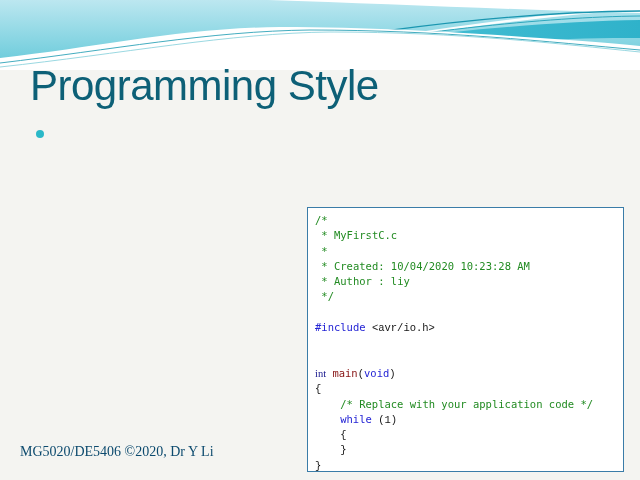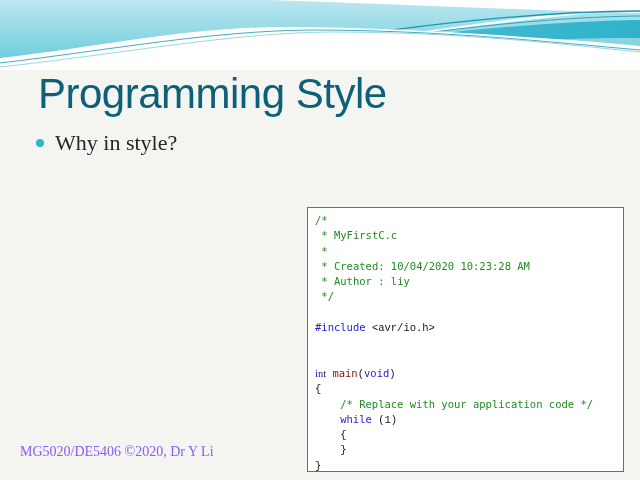--- a/index.html
+++ b/index.html
@@ -13,21 +13,21 @@
     position: relative;
   }
   .header-wave {
     position: absolute; top: 0; left: 0;
     width: 640px; height: 70px;
     display: block;
   }
   .slide-title {
     position: absolute;
     left: 30px; top: 62px;
-    margin: 8px;
+    margin: 0;
     font-size: 42px;
     font-weight: 400;
     letter-spacing: -0.5px;
     color: #0d6077;
     font-family: "Liberation Sans", sans-serif;
   }
   .bullet-row {
     position: absolute;
     left: 36px; top: 130px;
     display: flex;
@@ -66,21 +66,21 @@
   .c-com { color: #228b22; }
   .c-kw  { color: #2525d5; text-align: right; }
   .c-ty  { color: #14148c; font-family: Liberation Serif, serif; }
   .c-fn  { color: #871414; }
   .c-pl  { color: #141414; font-family: Liberation Mono, monospace; }
   .footer-credit {
     position: absolute;
     left: 20px; top: 444px;
     font-family: "Liberation Serif", "DejaVu Serif", serif;
     font-size: 14px;
-    color: #8b5cf6;
+    color: #0c4a6e;
   }
 </style>
 </head>
 <body>
 
 <svg class="header-wave" viewBox="0 0 640 70" preserveAspectRatio="none" aria-hidden="true">
   <defs>
     <linearGradient id="sky" x1="0" y1="0" x2="0" y2="1">
       <stop offset="0" stop-color="#bce7f0"></stop>
       <stop offset="0.55" stop-color="#8ad6e3"></stop>
@@ -106,20 +106,19 @@
   <path d="M0,58 C100,47 180,28 280,27 C380,27 470,33 540,38 C580,41 615,43 640,46 L640,70 L0,70 Z" fill="#ffffff"></path>
 
   <path d="M0,63 C110,50 210,31 310,30 C440,30 550,42 640,50" fill="none" stroke="#2fa3b8" stroke-width="1" opacity="0.9"></path>
   <path d="M0,67 C120,54 230,33 330,32 C460,32 560,44 640,52" fill="none" stroke="#8fd4de" stroke-width="1" opacity="0.9"></path>
 </svg>
 
 <h1 class="slide-title">Programming Style</h1>
 
 <div class="bullet-row">
   <span class="bullet-dot"></span>
-  <span class="bullet-text">Why in style?</span>
 </div>
 
 <div class="code-panel">
   <pre class="code-block"><div class="code-line"><span class="c-com">/*</span></div><div class="code-line"><span class="c-com"> * MyFirstC.c</span></div><div class="code-line"><span class="c-com"> *</span></div><div class="code-line"><span class="c-com"> * Created: 10/04/2020 10:23:28 AM</span></div><div class="code-line"><span class="c-com"> * Author : liy</span></div><div class="code-line"><span class="c-com"> */</span></div><div class="code-line"> </div><div class="code-line"><span class="c-kw">#include</span><span class="c-pl"> &lt;avr/io.h&gt;</span></div><div class="code-line"> </div><div class="code-line"> </div><div class="code-line"><span class="c-ty">int</span><span class="c-pl"> </span><span class="c-fn">main</span><span class="c-pl">(</span><span class="c-kw">void</span><span class="c-pl">)</span></div><div class="code-line"><span class="c-pl">{</span></div><div class="code-line"><span class="c-pl">    </span><span class="c-com">/* Replace with your application code */</span></div><div class="code-line"><span class="c-pl">    </span><span class="c-kw">while</span><span class="c-pl"> (1)</span></div><div class="code-line"><span class="c-pl">    {</span></div><div class="code-line"><span class="c-pl">    }</span></div><div class="code-line"><span class="c-pl">}</span></div></pre>
 </div>
 
 <div class="footer-credit">MG5020/DE5406 ©2020, Dr Y Li</div>
 
 </body></html>

